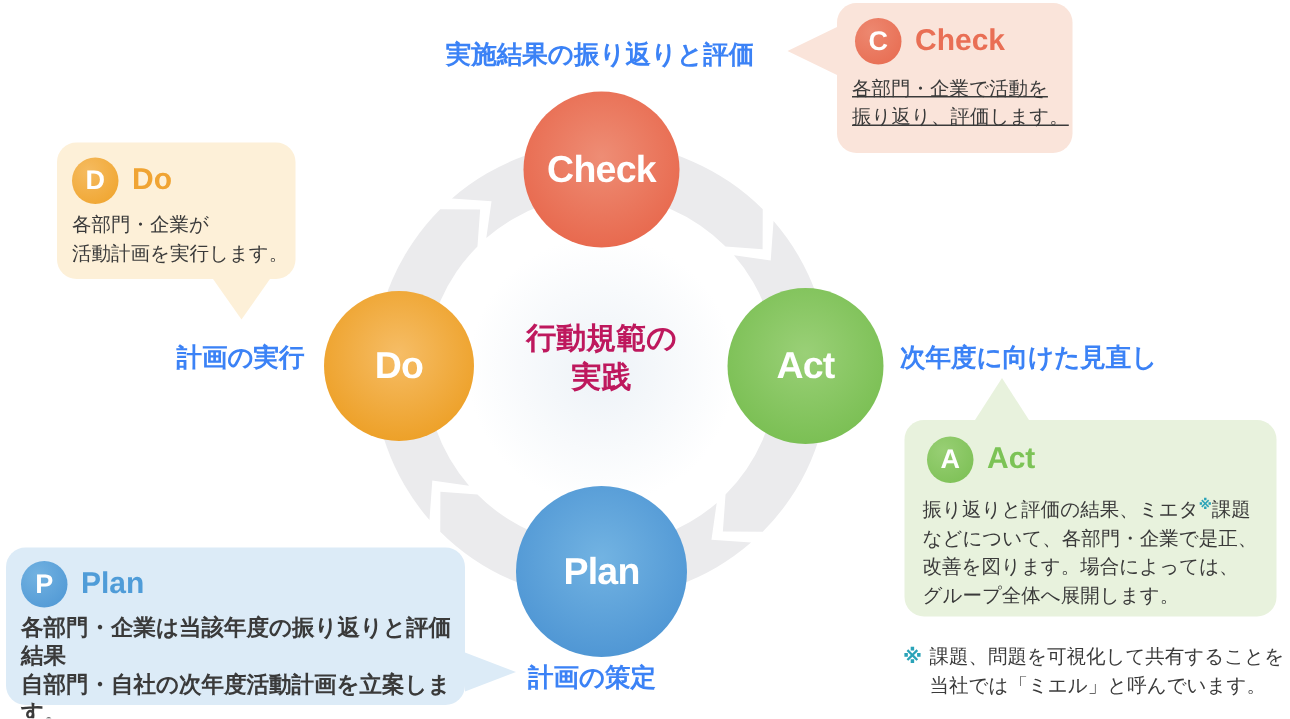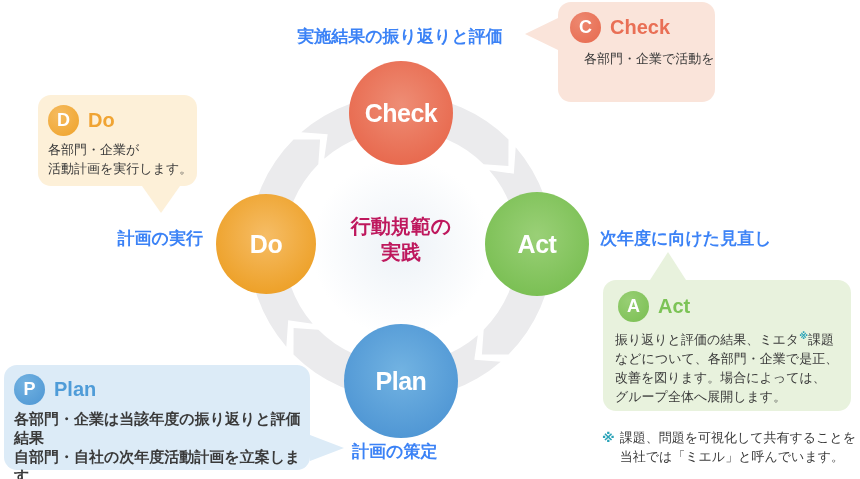--- a/index.html
+++ b/index.html
@@ -53,21 +53,21 @@
   .callout-do .co-badge{background:radial-gradient(circle at 35% 30%,#f5bb60,#efa228);}
   .callout-do .co-title{color:var(--c-do);}
   .callout-do .co-body{padding:4px 0 0 10px;}
 
   .callout-check{left:558px;top:2px;width:157px;height:100px;background:var(--bg-check);}
   .callout-check .pointer{left:-33px;top:16px;border-top:16px solid transparent;
     border-bottom:16px solid transparent;border-right:33px solid var(--bg-check);}
   .callout-check .co-header{padding:10px 0 0 12px;}
   .callout-check .co-badge{background:radial-gradient(circle at 35% 30%,#ed8870,#e7694e);}
   .callout-check .co-title{color:var(--c-check);}
-  .callout-check .co-body{padding:6px 0 0 26px;}
+  .callout-check .co-body{padding:6px 0 0 10px;text-decoration:underline;}
 
   .callout-act{left:603px;top:280px;width:248px;height:131px;background:var(--bg-act);}
   .callout-act .pointer{left:47px;top:-28px;border-left:18px solid transparent;
     border-right:18px solid transparent;border-bottom:28px solid var(--bg-act);}
   .callout-act .co-header{padding:11px 0 0 15px;}
   .callout-act .co-badge{background:radial-gradient(circle at 35% 30%,#98cf74,#79be51);}
   .callout-act .co-title{color:var(--c-act);}
   .callout-act .co-body{padding:5px 0 0 12px;}
 
   .callout-plan{left:4px;top:365px;width:306px;height:105px;background:var(--bg-plan);}
@@ -131,20 +131,21 @@
   </div>
 
   <div class="callout callout-check">
     <div class="pointer"></div>
     <div class="co-header">
       <div class="co-badge">C</div>
       <div class="co-title">Check</div>
     </div>
     <div class="co-body">
       <div>各部門・企業で活動を</div>
+      <div>振り返り、評価します。</div>
     </div>
   </div>
 
   <div class="callout callout-act">
     <div class="pointer"></div>
     <div class="co-header">
       <div class="co-badge">A</div>
       <div class="co-title">Act</div>
     </div>
     <div class="co-body">

